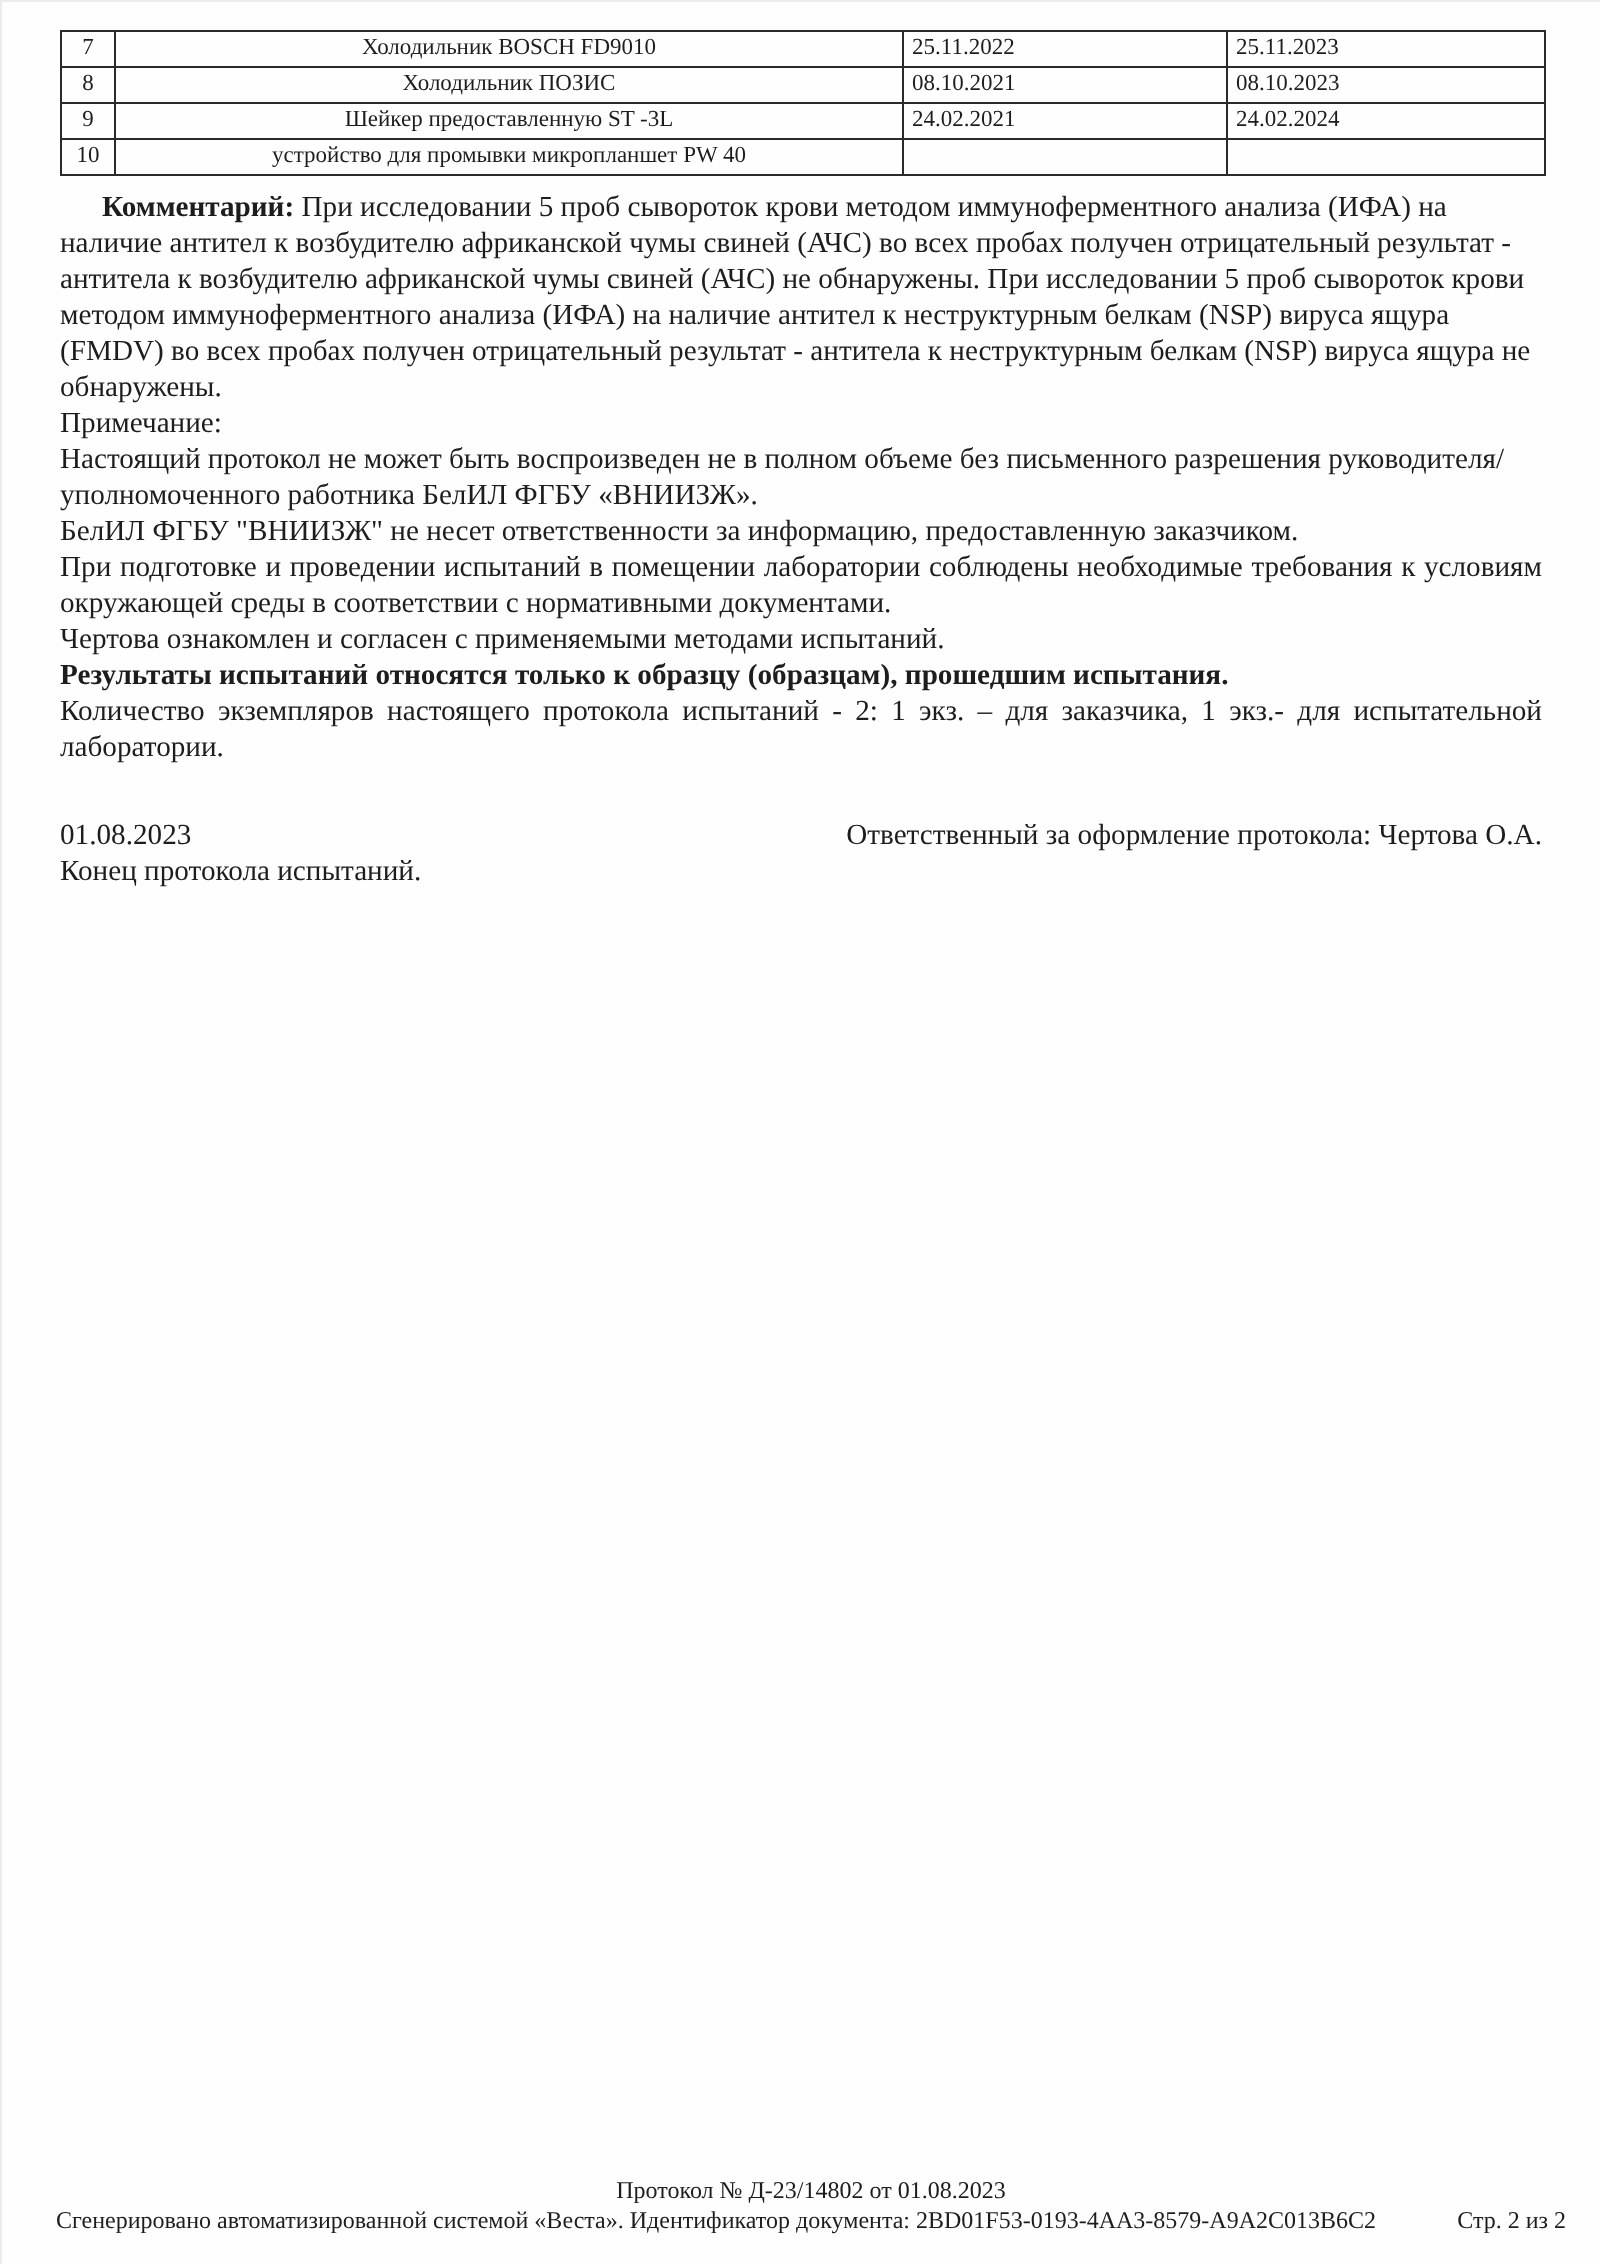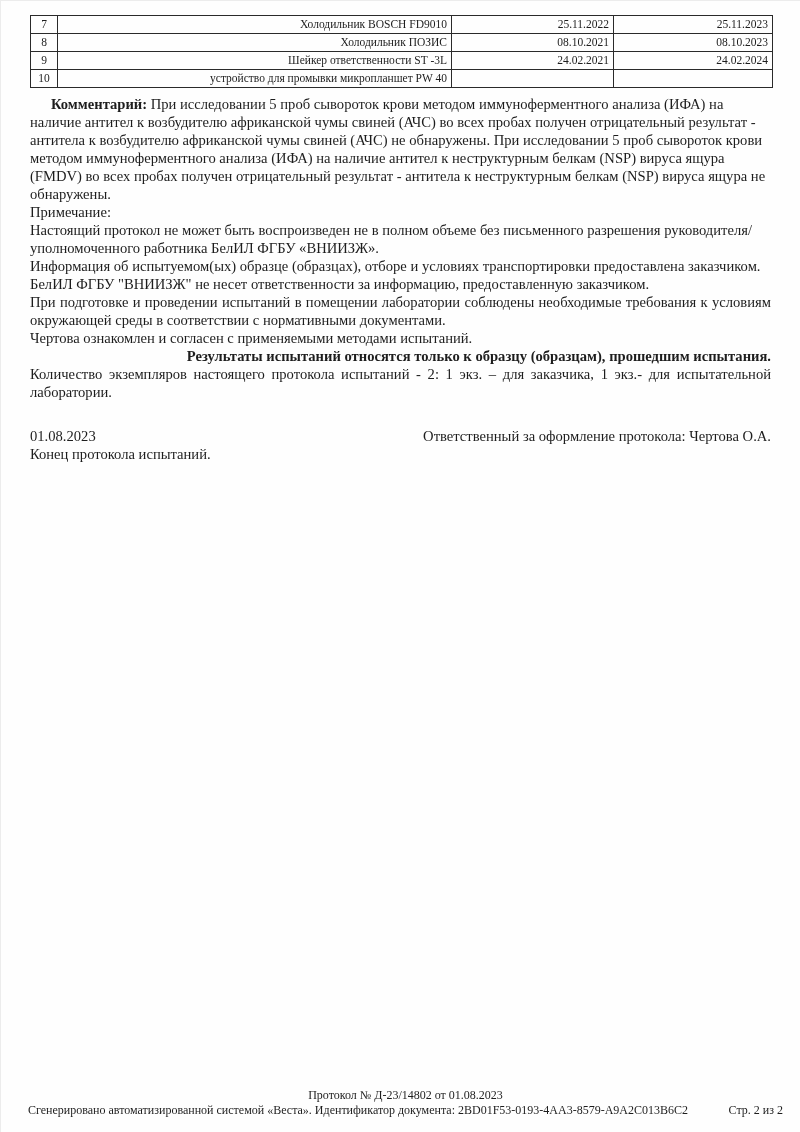--- a/index.html
+++ b/index.html
@@ -27,28 +27,28 @@
   table.equip td {
     border: 1px solid #2a2a2a;
     font-size: 11.5px;
     line-height: 13px;
     height: 18px;
     padding: 2px 4px;
     overflow: hidden;
     white-space: nowrap;
   }
   td.num-cell  { text-align: center; }
-  td.name-cell { text-align: right; padding-left: 7px; font-family: Liberation Serif, serif; }
-  td.date-cell { text-align: right; }
+  td.name-cell { text-align: center; padding-left: 7px; font-family: Liberation Serif, serif; }
+  td.date-cell { text-align: left; }
   
   .comment-para { margin-top: 7px; }
   .bold { font-weight: bold; margin-left: 21px; }
   .note-heading { }
   .justified { text-align: justify; }
-  .results-line { font-weight: bold; text-align: right; }
+  .results-line { font-weight: bold; }
   
   .signoff-row {
     display: flex;
     justify-content: space-between;
     margin-top: 26px;
   }
   
   .footer {
     position: absolute;
     left: 27px;
@@ -83,38 +83,37 @@
         <td class="date-cell">25.11.2023</td>
       </tr>
       <tr>
         <td class="num-cell">8</td>
         <td class="name-cell">Холодильник ПОЗИС</td>
         <td class="date-cell">08.10.2021</td>
         <td class="date-cell">08.10.2023</td>
       </tr>
       <tr>
         <td class="num-cell">9</td>
-        <td class="name-cell">Шейкер ответственности ST -3L</td>
+        <td class="name-cell">Шейкер предоставленную ST -3L</td>
         <td class="date-cell">24.02.2021</td>
         <td class="date-cell">24.02.2024</td>
       </tr>
       <tr>
         <td class="num-cell">10</td>
         <td class="name-cell">устройство для промывки микропланшет PW 40</td>
         <td class="date-cell"></td>
         <td class="date-cell"></td>
       </tr>
     </tbody>
   </table>
 
   <p class="comment-para"><span class="bold">Комментарий:</span> <span>При исследовании 5 проб сывороток крови методом иммуноферментного анализа (ИФА) на наличие антител к возбудителю африканской чумы свиней (АЧС) во всех пробах получен отрицательный результат - антитела к возбудителю африканской чумы свиней (АЧС) не обнаружены. При исследовании 5 проб сывороток крови методом иммуноферментного анализа (ИФА) на наличие антител к неструктурным белкам (NSP) вируса ящура (FMDV) во всех пробах получен отрицательный результат - антитела к неструктурным белкам (NSP) вируса ящура не обнаружены.</span></p>
 
   <div class="note-heading">Примечание:</div>
   <div>Настоящий протокол не может быть воспроизведен не в полном объеме без письменного разрешения руководителя/уполномоченного работника БелИЛ ФГБУ «ВНИИЗЖ».</div>
-  <div>Информация об испытуемом(ых) образце (образцах), отборе и условиях транспортировки предоставлена заказчиком.</div>
   <div>БелИЛ ФГБУ "ВНИИЗЖ" не несет ответственности за информацию, предоставленную заказчиком.</div>
   <div class="justified">При подготовке и проведении испытаний в помещении лаборатории соблюдены необходимые требования к условиям окружающей среды в соответствии с нормативными документами.</div>
   <div>Чертова ознакомлен и согласен с применяемыми методами испытаний.</div>
 
   <div class="results-line">Результаты испытаний относятся только к образцу (образцам), прошедшим испытания.</div>
   <div class="justified">Количество экземпляров настоящего протокола испытаний - 2: 1 экз. – для заказчика, 1 экз.- для испытательной лаборатории.</div>
 
   <div class="signoff-row">
     <span>01.08.2023</span>
     <span>Ответственный за оформление протокола: Чертова О.А.</span>

